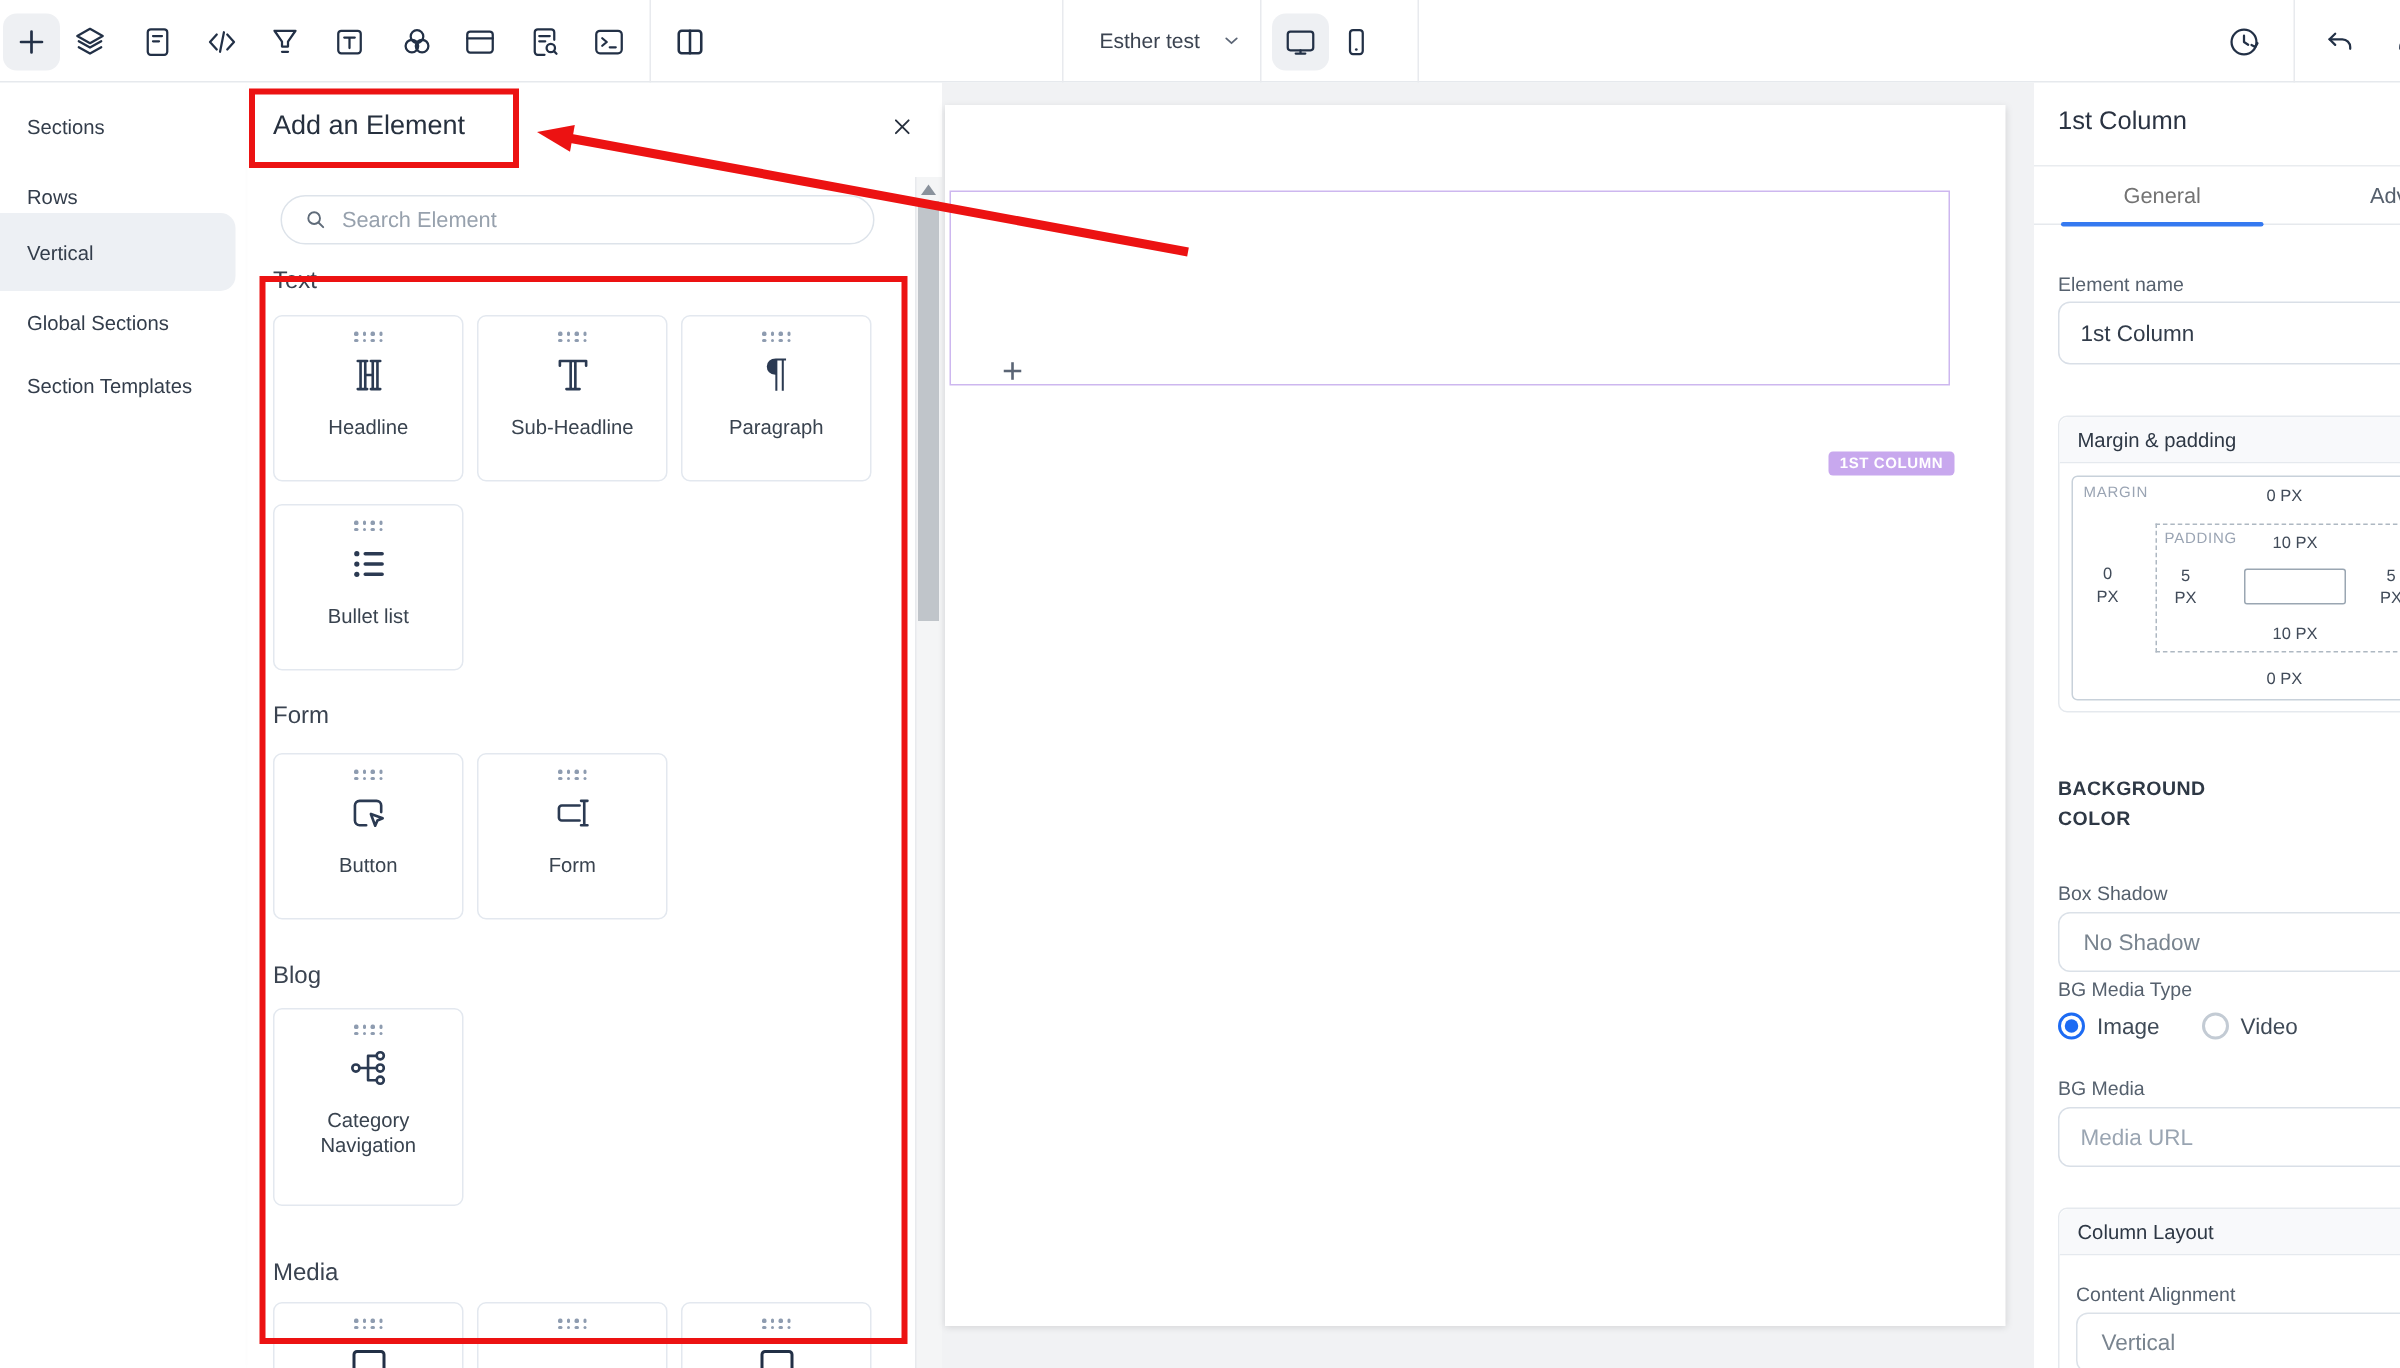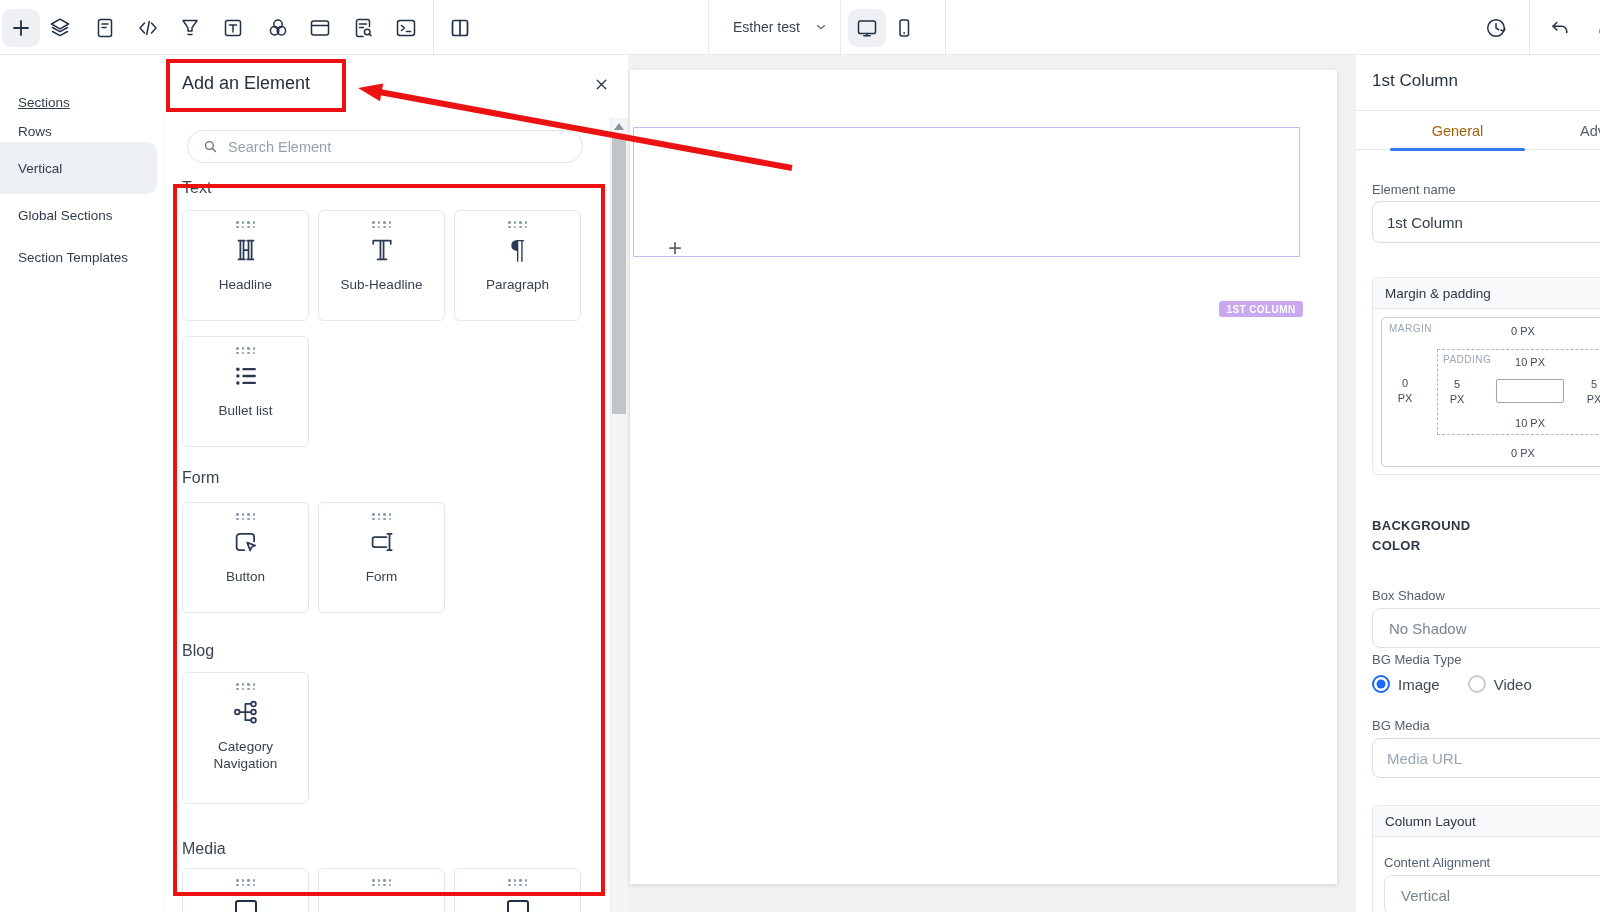--- a/index.html
+++ b/index.html
@@ -46,21 +46,21 @@
   #page { position:absolute; left:2px; top:15px; width:707px; height:814px; background:#fff; box-shadow:0 1px 5px rgba(0,0,0,0.13); }
   #colbox { position:absolute; left:3px; top:57px; width:667px; height:130px; border:1px solid #cdb7ef; }
   #colplus { position:absolute; left:34px; top:106px; font-size:24px; font-weight:300; color:#5b6575; }
   #colbadge { position:absolute; left:585px; top:173px; width:84px; height:16px; background:#c8a8ee; border-radius:3px; color:#fff; font-size:10px; font-weight:700; letter-spacing:0.4px; display:flex; align-items:center; justify-content:center; }
 
   
   #inspector { position:absolute; left:1356px; top:55px; width:330px; height:857px; background:#fff; }
   #insp-title { position:absolute; left:16px; top:16px; font-size:17px; font-weight:500; color:#2a3342; }
   #insp-tabs { position:absolute; left:0; top:55px; width:330px; height:40px; border-top:1px solid #e9ecef; border-bottom:1px solid #e6e9ed; }
   .tab { position:absolute; top:0; height:40px; display:flex; align-items:center; justify-content:center; font-size:14.5px; cursor:pointer; }
-  #tab-general { left:34px; width:135px; color:#a16207; }
+  #tab-general { left:18px; width:135px; color:#737373; }
   #tab-general::after { content:""; position:absolute; left:0; bottom:0; width:135px; height:3px; background:#3579f0; border-radius:2px; }
   #tab-advanced { left:224px; width:90px; color:#56606d; justify-content:flex-start; }
   .fieldlabel { position:absolute; left:16px; font-size:13px; font-weight:500; color:#56616e; }
   .inp { position:absolute; left:16px; width:270px; height:42px; border:1px solid #d9dfe7; border-radius:8px; background:#fff; font-size:15px; color:#323c4a; padding-left:14px; font-family:"Liberation Sans",sans-serif; outline:none; }
   .inp::placeholder { color:#9aa5b2; }
   .selbox { position:absolute; left:16px; width:270px; height:40px; border:1px solid #dbe1e8; border-radius:8px; background:#fff; display:flex; align-items:center; padding-left:16px; font-size:15px; color:#79848f; cursor:pointer; }
   .seccard { position:absolute; left:16px; width:300px; border:1px solid #e5e9ee; border-radius:6px; background:#fff; }
   .seccard .schead { height:31px; background:#f8f9fb; border-bottom:1px solid #e5e9ee; display:flex; align-items:center; padding-left:12px; font-size:13.5px; font-weight:500; color:#2e3845; border-radius:6px 6px 0 0; }
   
   #mbox { position:absolute; left:8px; top:39px; width:284px; height:150px; border:1px solid #c8d1da; border-radius:4px; }
@@ -196,21 +196,21 @@
     </div>
     <div class="tbtn" style="left:1588px;">
       <svg width="24" height="24" viewBox="0 0 24 24">
           <path d="M15.2 6.5 19 10.2l-3.8 3.7"></path>
           <path d="M19 10.2h-8.6a5.2 5.2 0 0 0-5.2 5.2v1.1"></path>
         </svg>
     </div>
   </div>
 
   <nav id="leftnav">
-    <div class="navitem" style="top:26px;text-decoration:underline;">Sections</div>
+    <div class="navitem" style="top:8px;">Sections</div>
     <div class="navitem" style="top:55px;">Rows</div>
     <div class="navitem active" style="top:87px;">Vertical</div>
     <div class="navitem" style="top:139px;">Global Sections</div>
     <div class="navitem" style="top:181px;">Section Templates</div>
   </nav>
 
   <section id="panel">
     <div id="panel-title">Add an Element</div>
     <div id="panel-close">
       <svg width="17" height="17" viewBox="0 0 24 24" style="stroke:#28313f; stroke-width:1.8; stroke-linecap:round; fill:none;">

